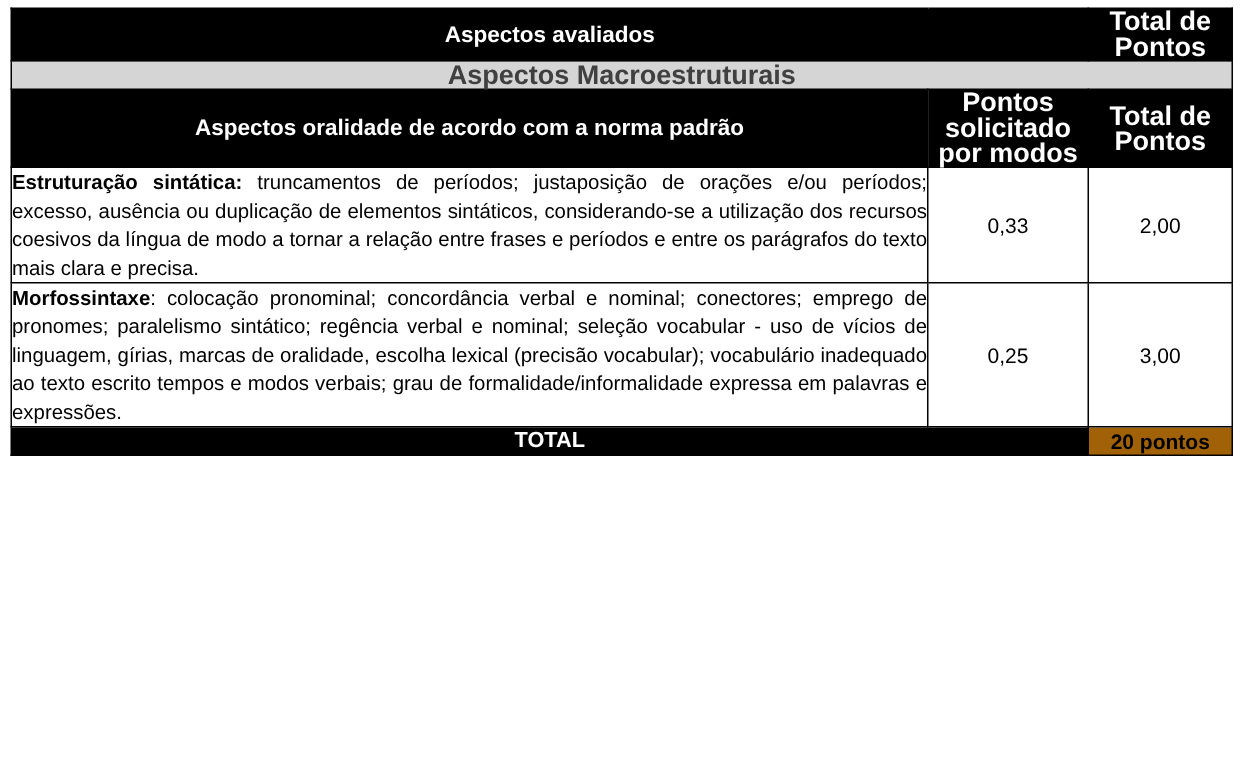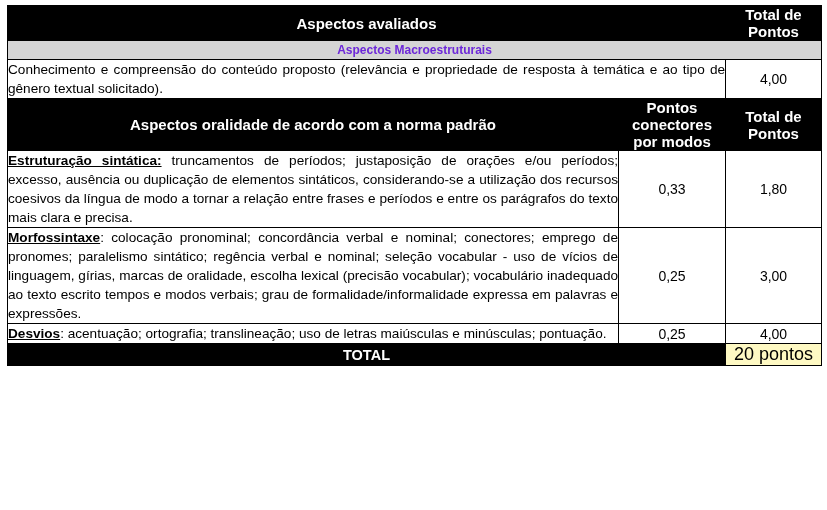--- a/index.html
+++ b/index.html
@@ -40,72 +40,72 @@
   col.c-desc   { width: 611px; }
   col.c-mid    { width: 107px; }
   col.c-tot    { width: 96px;  }
 
   
   .hdr {
     background: #000000;
     color: #ffffff;
     font-weight: bold;
     text-align: center;
-    font-size: 15px;
+    font-size: 18px;
     line-height: 17px;
     padding: 4px 4px;
   }
   .hdr-main { font-size: 15px; }
 
   
   .band {
     background: #d5d5d5;
-    color: #6d28d9;
+    color: #404040;
     font-weight: bold;
     text-align: center;
-    font-size: 12px;
+    font-size: 18px;
     line-height: 18px;
     padding: 2px 3px 3px 3px;
   }
 
   
   .desc {
     text-align: justify;
     text-justify: inter-word;
     font-size: 13.6px;
     line-height: 19px;
     padding: 2px 6px 2px 5px;
     background: #ffffff;
   }
-  .desc b { font-weight: bold; text-decoration: underline; }
+  .desc b { font-weight: bold; }
 
   
   .num {
     text-align: center;
     font-size: 14px;
     background: #ffffff;
     padding: 2px 2px;
   }
 
   
   .total-label {
     background: #000000;
     color: #ffffff;
     font-weight: bold;
     text-align: center;
     font-size: 14.5px;
     line-height: 18px;
     padding: 2px 3px 3px 3px;
   }
   .total-value {
-    background: #fef9c3;
+    background: #a16207;
     color: #000000;
-    font-weight: normal;
+    font-weight: bold;
     text-align: center;
-    font-size: 18px;
+    font-size: 14px;
     padding: 2px 3px 3px 3px;
   }
 </style>
 </head>
 <body>
 
 <div class="sheet">
   <table class="grade">
     <colgroup>
       <col class="c-desc">
@@ -119,58 +119,49 @@
         <td class="hdr" rowspan="1">
           <div>Total de</div>
           <div>Pontos</div>
         </td>
       </tr>
 
       <tr>
         <td class="band" colspan="3">Aspectos Macroestruturais</td>
       </tr>
 
-      <tr>
-        <td class="desc" colspan="2">Conhecimento e compreensão do conteúdo proposto (relevância e propriedade de resposta à temática e ao tipo de gênero textual solicitado).</td>
-        <td class="num">4,00</td>
-      </tr>
 
 
 
       <tr>
         <td class="hdr hdr-main">Aspectos oralidade de acordo com a norma padrão</td>
         <td class="hdr">
           <div>Pontos</div>
-          <div>conectores</div>
+          <div>solicitado</div>
           <div>por modos</div>
         </td>
         <td class="hdr">
           <div>Total de</div>
           <div>Pontos</div>
         </td>
       </tr>
 
 
       <tr>
         <td class="desc"><b>Estruturação sintática:</b><span> truncamentos de períodos; justaposição de orações e/ou períodos; excesso, ausência ou duplicação de elementos sintáticos, considerando-se a utilização dos recursos coesivos da língua de modo a tornar a relação entre frases e períodos e entre os parágrafos do texto mais clara e precisa.</span></td>
         <td class="num">0,33</td>
-        <td class="num">1,80</td>
+        <td class="num">2,00</td>
       </tr>
 
       <tr>
         <td class="desc"><b>Morfossintaxe</b><span>: colocação pronominal; concordância verbal e nominal; conectores; emprego de pronomes; paralelismo sintático; regência verbal e nominal; seleção vocabular - uso de vícios de linguagem, gírias, marcas de oralidade, escolha lexical (precisão vocabular); vocabulário inadequado ao texto escrito tempos e modos verbais; grau de formalidade/informalidade expressa em palavras e expressões.</span></td>
         <td class="num">0,25</td>
         <td class="num">3,00</td>
       </tr>
 
-      <tr>
-        <td class="desc"><b>Desvios</b><span>: acentuação; ortografia; translineação; uso de letras maiúsculas e minúsculas; pontuação.</span></td>
-        <td class="num">0,25</td>
-        <td class="num">4,00</td>
-      </tr>
 
       <tr>
         <td class="total-label" colspan="2">TOTAL</td>
         <td class="total-value">20 pontos</td>
       </tr>
 
     </tbody>
   </table>
 </div>
 

